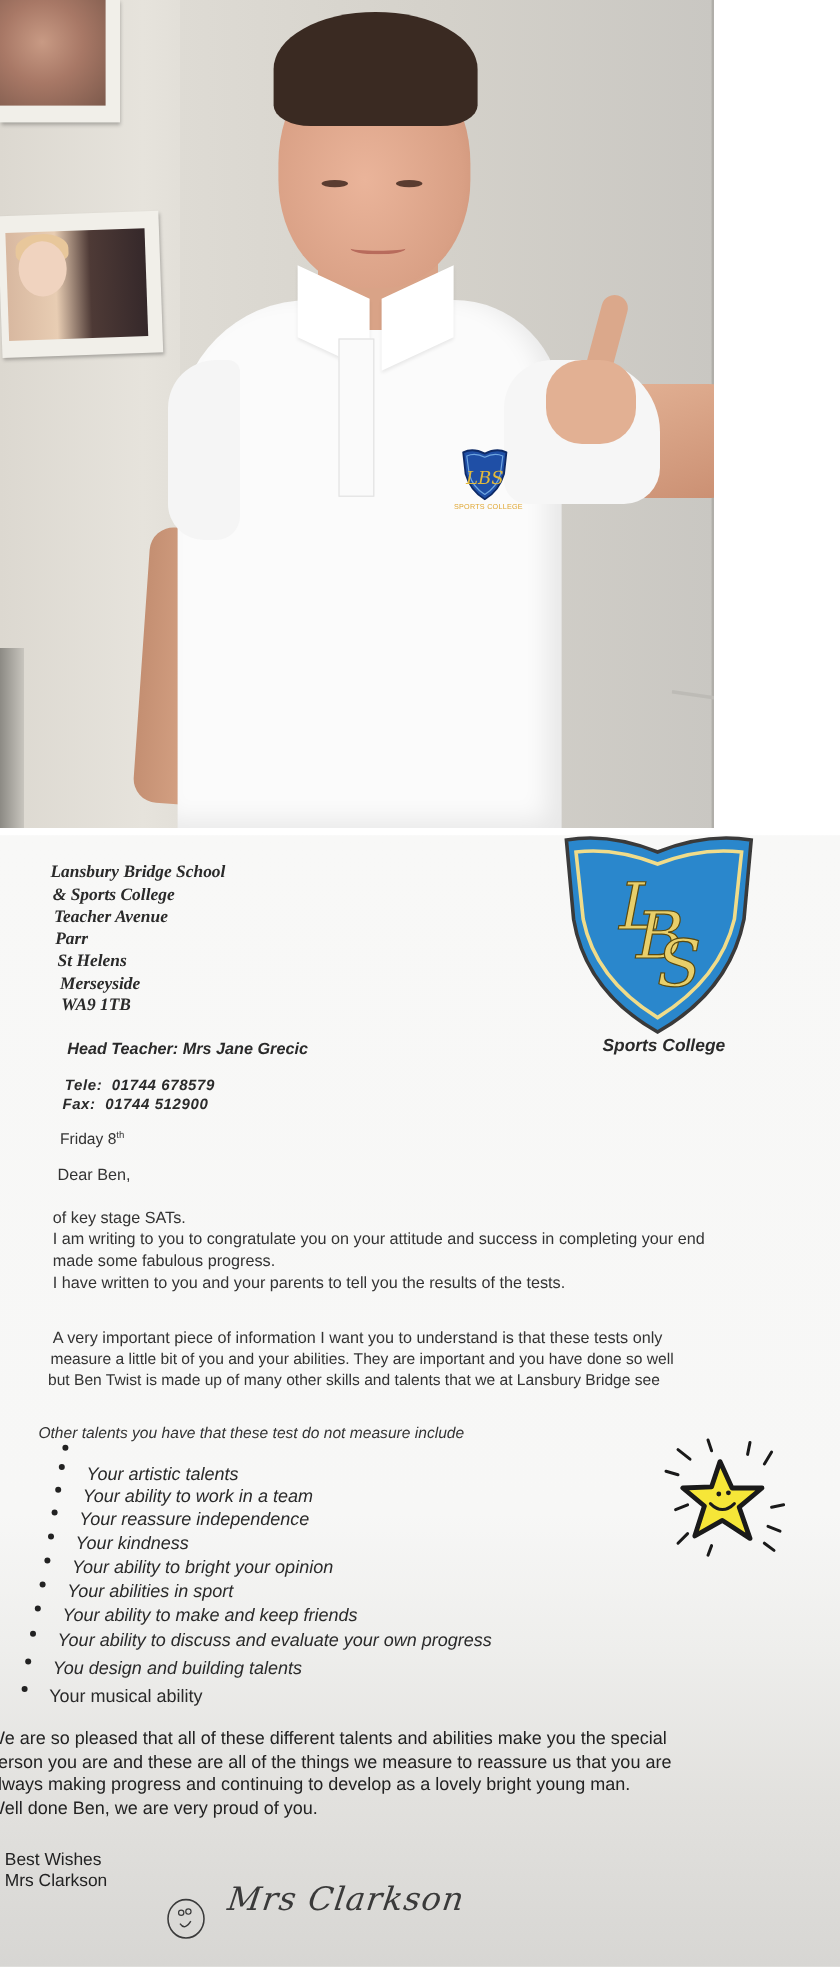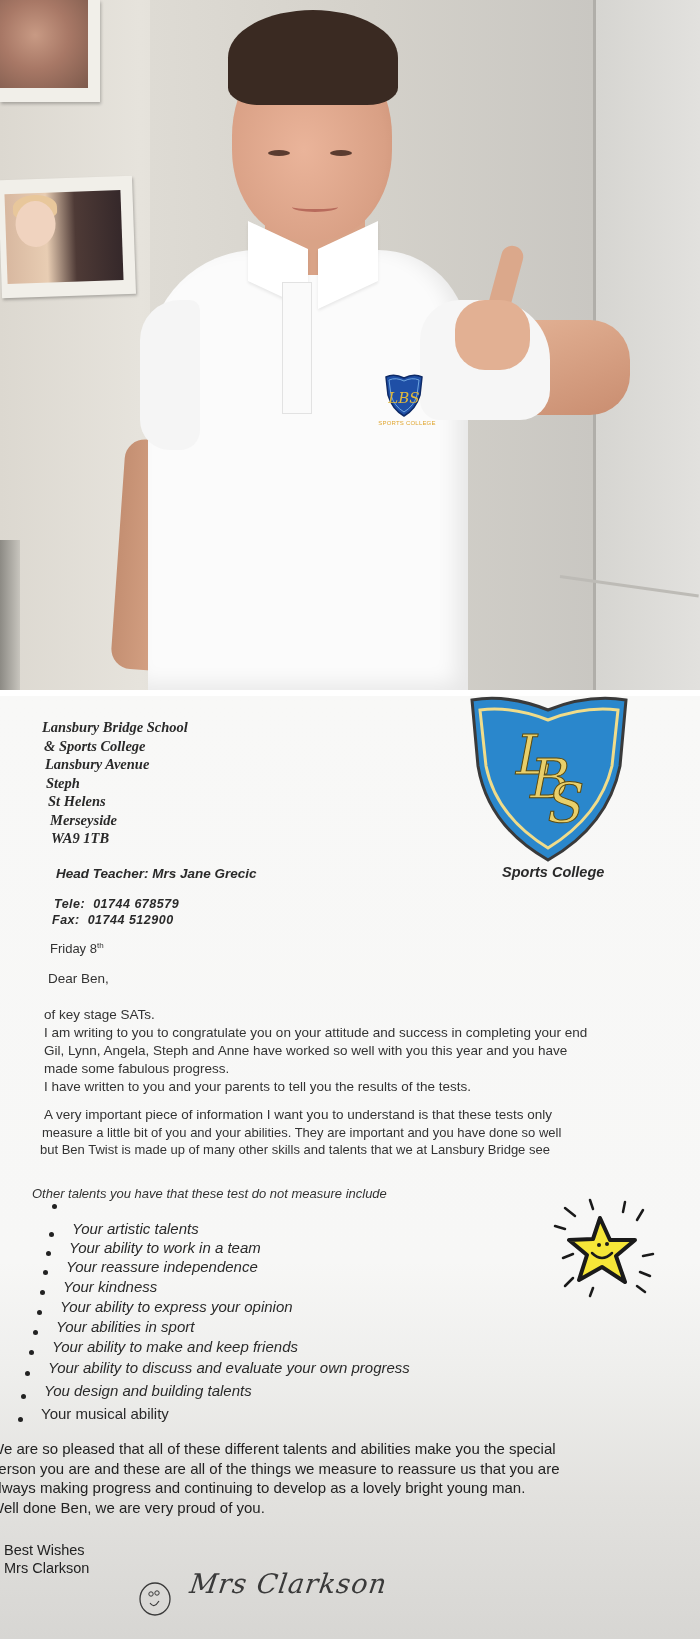--- a/index.html
+++ b/index.html
@@ -1,19 +1,19 @@
 <!DOCTYPE html>
 <html><head>
   <meta charset="utf-8">
   <style>
     html, body { margin: 0; padding: 0; }
     body { width: 700px; height: 1639px; overflow: hidden; background: #ffffff; position: relative; font-family: "Liberation Sans", sans-serif; }
 
     
-    .photo { position: absolute; left: 0; top: 0; width: 700px; height: 690px; overflow: hidden;
+    .photo { position: absolute; left: 0; top: 0; width: 595px; height: 690px; overflow: hidden;
       background: linear-gradient(90deg, #dcd8d0 0%, #e6e3dc 20%, #d9d6cf 40%, #d2cfc8 62%, #cfcdc8 80%, #d9d8d5 100%); }
     .wall-door { position: absolute; left: 150px; top: 0; width: 445px; height: 690px;
       background: linear-gradient(90deg, #dedbd4 0%, #d4d1ca 50%, #c9c7c2 100%); }
     .door-seam { position: absolute; left: 593px; top: 0; width: 3px; height: 690px; background: #b0aea9; }
     .door-right { position: absolute; left: 596px; top: 0; width: 104px; height: 690px; background: linear-gradient(90deg,#d6d5d1,#e2e1de); }
     .door-right-h { position: absolute; left: 560px; top: 575px; width: 140px; height: 3px; background: #bdbbb6; transform: rotate(8deg); transform-origin: left; }
     .left-edge { position: absolute; left: 0; top: 540px; width: 20px; height: 150px; background: linear-gradient(90deg,#8c8a84,#c8c5be); }
     .frame1 { position: absolute; left: 0; top: 0; width: 100px; height: 102px; background: #f1efe9; box-shadow: 1px 2px 3px rgba(0,0,0,0.25); }
     .frame1 .pic { position: absolute; left: 0; top: 0; width: 88px; height: 88px;
       background: radial-gradient(ellipse at 40% 40%, #c89a84 0%, #a87866 45%, #7d5a4c 100%); }
@@ -55,21 +55,21 @@
     .head-teacher { position: absolute; left: 56px; top: 170px; font-weight: bold; font-style: italic; font-size: 13.5px; color: #2a2a2a; }
     .contact { position: absolute; left: 54px; top: 200px; font-weight: bold; font-style: italic; font-size: 12.5px; line-height: 16px; color: #2a2a2a; letter-spacing: 0.5px; }
     .date { position: absolute; left: 50px; top: 245px; font-size: 13px; color: #333; }
     .date sup { font-size: 8px; }
     .greeting { position: absolute; left: 48px; top: 275px; font-size: 13.5px; color: #333; }
     .para1 { position: absolute; left: 44px; top: 310px; width: 625px; font-size: 13.5px; line-height: 18px; color: #333; }
     .para2 { position: absolute; left: 40px; top: 410px; width: 630px; font-size: 13.5px; line-height: 17.5px; color: #333; }
     .para2 .it { }
     .intro { position: absolute; left: 32px; top: 490px; font-style: italic; font-size: 13px; color: #333; }
     .talents { position: absolute; left: 0; top: 508px; width: 520px; }
-    .talent { position: absolute; display: flex; align-items: flex-end; font-style: italic; font-size: 15px; color: #2a2a2a; white-space: nowrap; }
+    .talent { position: absolute; display: flex; align-items: flex-start; font-style: italic; font-size: 15px; color: #2a2a2a; white-space: nowrap; }
     .talent .dot { width: 5px; height: 5px; border-radius: 50%; background: #222; margin-right: 18px; }
     .star { position: absolute; left: 545px; top: 500px; width: 115px; height: 105px; }
     .closing { position: absolute; left: 0; top: 743px; width: 700px; font-size: 15px; line-height: 19.5px; color: #222; text-indent: -6px; }
     .closing div { white-space: nowrap; margin-left: -4px; }
     .signoff { position: absolute; left: 4px; top: 845px; font-size: 14.5px; line-height: 18px; color: #222; }
     .smiley { position: absolute; left: 138px; top: 885px; width: 34px; height: 36px; }
     .signature { position: absolute; left: 190px; top: 872px; font-family: "DejaVu Serif", serif; font-style: italic; font-size: 27px; color: #3a3a3a; letter-spacing: 1px; transform: skewX(-8deg); }
   </style>
 </head>
 <body>
@@ -116,22 +116,22 @@
   </div>
 </div>
 
 <div class="divider"></div>
 
 <div class="letter">
 
   <div class="addr">
     <div style="margin-left:0px">Lansbury Bridge School</div>
     <div style="margin-left:2px">&amp; Sports College</div>
-    <div style="margin-left:3px">Lansbury Avenue</div>
-    <div style="margin-left:4px">Steph</div>
+    <div style="margin-left:3px">Teacher Avenue</div>
+    <div style="margin-left:4px">Parr</div>
     <div style="margin-left:6px">St Helens</div>
     <div style="margin-left:8px">Merseyside</div>
     <div style="margin-left:9px">WA9 1TB</div>
   </div>
 
   <svg class="logo" viewBox="0 0 162 166">
     <path d="M4 4 Q40 -2 80 14 Q120 -2 158 4 L152 70 Q140 130 80 164 Q20 130 10 70 Z" fill="#2a87cc" stroke="#3a3a3a" stroke-width="3"></path>
     <path d="M12 14 Q44 10 80 24 Q116 10 150 14 L144 70 Q132 120 80 152 Q28 120 18 70 Z" fill="none" stroke="#f0dc8a" stroke-width="3"></path>
     <text x="66" y="78" text-anchor="middle" font-family="DejaVu Serif, serif" font-style="italic" font-size="54" fill="#e8cf6a" stroke="#5a4a10" stroke-width="1">L</text>
     <text x="82" y="102" text-anchor="middle" font-family="DejaVu Serif, serif" font-style="italic" font-size="54" fill="#e8cf6a" stroke="#5a4a10" stroke-width="1">B</text>
@@ -152,21 +152,20 @@
 
   <div class="date">
     <span>Friday 8</span><sup>th</sup>
   </div>
 
   <div class="greeting">Dear Ben,</div>
 
   <div class="para1">
     <div>of key stage SATs.</div>
     <div>I am writing to you to congratulate you on your attitude and success in completing your end</div>
-    <div>Gil, Lynn, Angela, Steph and Anne have worked so well with you this year and you have</div>
     <div>made some fabulous progress.</div>
     <div>I have written to you and your parents to tell you the results of the tests.</div>
   </div>
 
   <div class="para2">
     <div style="margin-left:4px">A very important piece of information I want you to understand is that these tests only</div>
     <div class="it" style="margin-left:2px;font-size:13px">measure a little bit of you and your abilities. They are important and you have done so well</div>
     <div class="it" style="margin-left:0px;font-size:13px">but Ben Twist is made up of many other skills and talents that we at Lansbury Bridge see</div>
   </div>
 
@@ -188,21 +187,21 @@
     <div class="talent" style="left:43px;top:54px">
         <span class="dot"></span>
         <span>Your reassure independence</span>
       </div>
     <div class="talent" style="left:40px;top:74px">
         <span class="dot"></span>
         <span>Your kindness</span>
       </div>
     <div class="talent" style="left:37px;top:94px">
         <span class="dot"></span>
-        <span>Your ability to express your opinion</span>
+        <span>Your ability to bright your opinion</span>
       </div>
     <div class="talent" style="left:33px;top:114px">
         <span class="dot"></span>
         <span>Your abilities in sport</span>
       </div>
     <div class="talent" style="left:29px;top:134px">
         <span class="dot"></span>
         <span>Your ability to make and keep friends</span>
       </div>
     <div class="talent" style="left:25px;top:155px">

